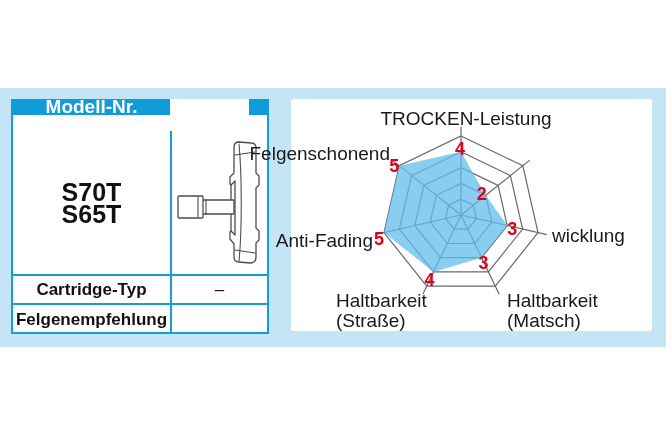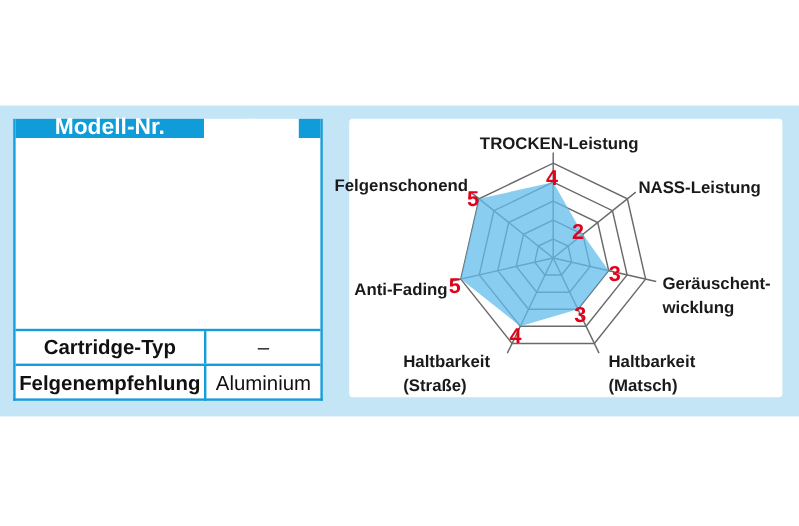--- a/index.html
+++ b/index.html
@@ -28,21 +28,21 @@
   .row4{top:204px;height:31px;border-top:2px solid #149dd9;}
   .c1{width:159px;border-right:2px solid #149dd9;box-sizing:border-box;
       display:flex;align-items:center;justify-content:center;flex-direction:column;}
   .c2{flex:1;display:flex;align-items:center;justify-content:center;}
   .model-text{font-weight:bold;font-size:25px;line-height:22px;color:#111;text-align:center;}
   .row-label{font-weight:bold;font-size:17px;color:#111;}
   .row-value{font-size:17px;color:#111;}
 
   
   #radar-svg{position:absolute;left:0;top:0;width:361px;height:232px;}
-  .axis-label{position:absolute;font-size:14px;line-height:20px;color:#1a1a1a;white-space:nowrap;font-weight:bold;}
+  .axis-label{position:absolute;font-size:19px;line-height:20px;color:#1a1a1a;white-space:nowrap;}
   .axl0{left:175px;top:10px;transform:translateX(-50%);text-align:center;}
   .axl1{left:241px;top:47px;}
   .axl2{left:261px;top:127px;}
   .axl3{left:216px;top:192px;}
   .axl4{left:45px;top:192px;}
   .axl5{right:279px;top:132px;text-align:center;}
   .axl6{right:262px;top:45px;text-align:left;}
   .value-label{position:absolute;transform:translate(-50%,-50%);font-weight:bold;font-size:18px;}
 
   
@@ -60,36 +60,53 @@
     <div class="trow thead-row">
       <div class="thead-cell thead-c1">
         <span>Modell-Nr.</span>
       </div>
       <div class="thead-gap"></div>
       <div class="thead-cell thead-c2">
         <span></span>
       </div>
     </div>
 
+    <div class="trow img-row">
+      <div class="c1">
+        <div class="model-text">S70T</div>
+        <div class="model-text">S65T</div>
+      </div>
+      <div class="c2">
+
+        <svg width="93" height="143" viewBox="0 0 93 143">
+          <path class="pad-line" d="M 66,11 L 78,12 Q 83,12 83,17 L 83,42 L 86,45 L 86,54 L 83,57 L 83,97 L 86,100 L 86,109 L 83,112 L 83,126 Q 83,132 77,132 L 66,131 Q 61,131 61,126 L 61,113 L 57,108 L 57,101 L 61,97 L 61,58 L 57,53 L 57,46 L 61,42 L 61,16 Q 61,11 66,11 Z"></path>
+          <path class="pad-thin" d="M 66,13 C 69,45 69,100 66,130"></path>
+          <path class="pad-thin" d="M 62,24 L 82,21"></path>
+          <path class="pad-thin" d="M 62,119 L 82,122"></path>
+          <path class="pad-line" d="M 62,50 L 58,54 L 58,100 L 62,104 Z"></path>
+          <rect class="pad-line" x="28" y="69" width="33" height="14"></rect>
+          <path class="pad-thin" d="M 33,69 L 33,83"></path>
+          <rect class="pad-line" x="5" y="65" width="25" height="22" rx="1"></rect>
+          <path class="pad-thin" d="M 25,66 L 25,86"></path>
+        </svg>
+      </div>
+    </div>
 
     <div class="trow row3">
       <div class="c1">
         <span class="row-label">Cartridge-Typ</span>
       </div>
       <div class="c2">
         <span class="row-value">–</span>
       </div>
     </div>
 
     <div class="trow row4">
       <div class="c1">
         <span class="row-label">Felgenempfehlung</span>
-      </div>
-      <div class="c2">
-        <span class="row-value">Aluminium</span>
       </div>
     </div>
   </div>
 
   <div class="chart-panel">
     <svg id="radar-svg" viewBox="0 0 361 232">
         <polygon points="170.0,100.2 182.4,106.1 185.4,119.5 176.9,130.2 163.1,130.2 154.6,119.5 157.6,106.1" stroke="#6a6a6a" fill="none" stroke-width="1.2" fill-opacity="1"></polygon>
         <polygon points="170.0,84.4 194.7,96.3 200.8,123.0 183.7,144.5 156.3,144.5 139.2,123.0 145.3,96.3" stroke="#6a6a6a" fill="none" stroke-width="1.2" fill-opacity="1"></polygon>
         <polygon points="170.0,68.6 207.1,86.4 216.2,126.5 190.6,158.7 149.4,158.7 123.8,126.5 132.9,86.4" stroke="#6a6a6a" fill="none" stroke-width="1.2" fill-opacity="1"></polygon>
         <polygon points="170.0,52.8 219.4,76.6 231.6,130.1 197.4,172.9 142.6,172.9 108.4,130.1 120.6,76.6" stroke="#6a6a6a" fill="none" stroke-width="1.2" fill-opacity="1"></polygon>
@@ -109,25 +126,21 @@
         <div class="value-label" style="left: 221.212px; top: 129.547px; color: rgb(226, 0, 26);">3</div>
         <div class="value-label" style="left: 192.566px; top: 163.706px; color: rgb(226, 0, 26);">3</div>
         <div class="value-label" style="left: 138.579px; top: 180.941px; color: rgb(226, 0, 26);">4</div>
         <div class="value-label" style="left: 87.9807px; top: 139.579px; color: rgb(226, 0, 26);">5</div>
         <div class="value-label" style="left: 103.235px; top: 66.7443px; color: rgb(226, 0, 26);">5</div>
       </div>
 
     <div class="axis-label axl0">
       <span>TROCKEN-Leistung</span>
     </div>
-    <div class="axis-label axl1">
-      <span>NASS-Leistung</span>
-    </div>
     <div class="axis-label axl2">
-      <div>Geräuschent-</div>
       <div>wicklung</div>
     </div>
     <div class="axis-label axl3">
       <div>Haltbarkeit</div>
       <div>(Matsch)</div>
     </div>
     <div class="axis-label axl4">
       <div>Haltbarkeit</div>
       <div>(Straße)</div>
     </div>

